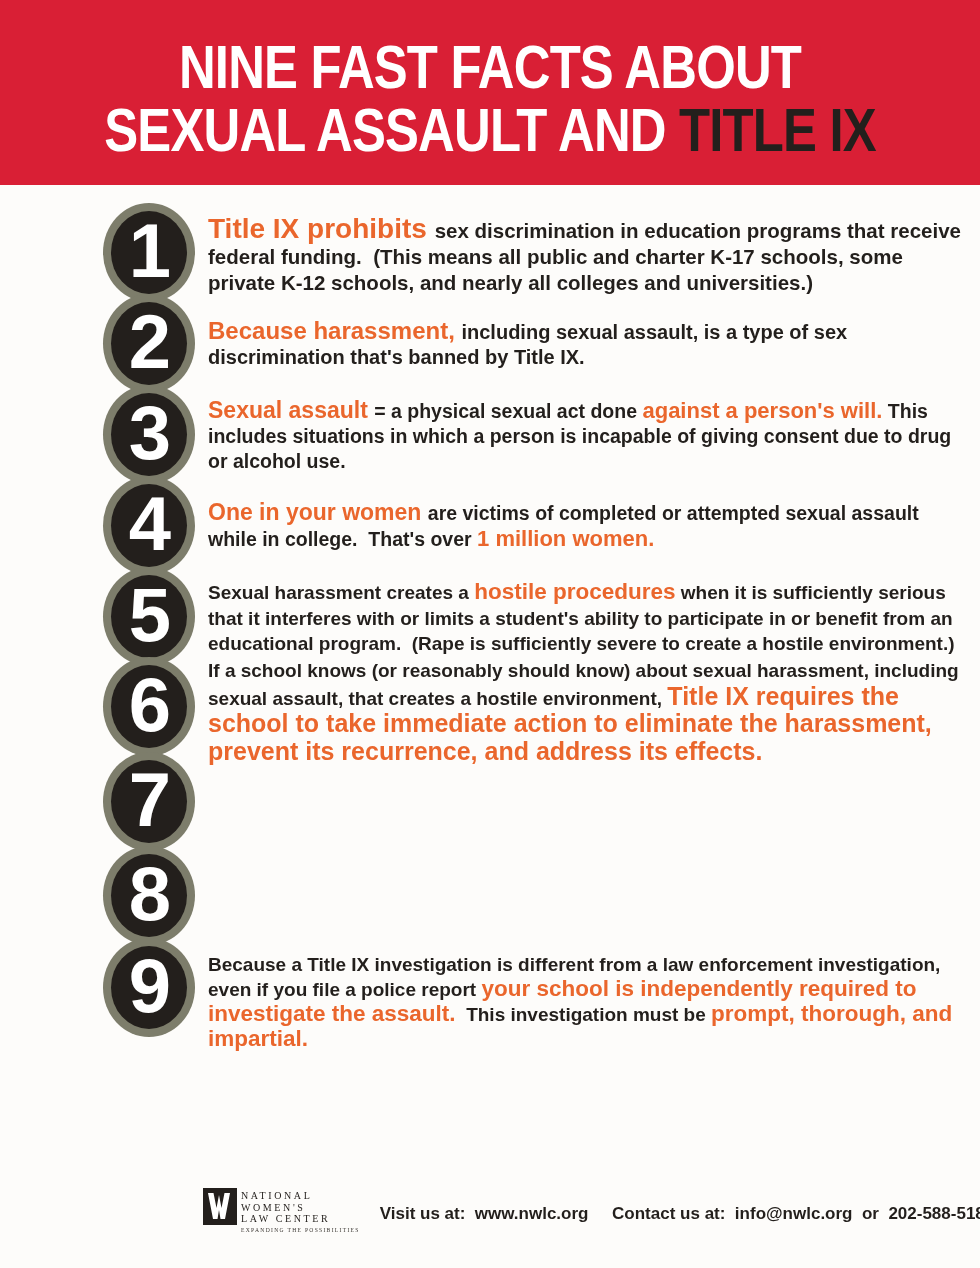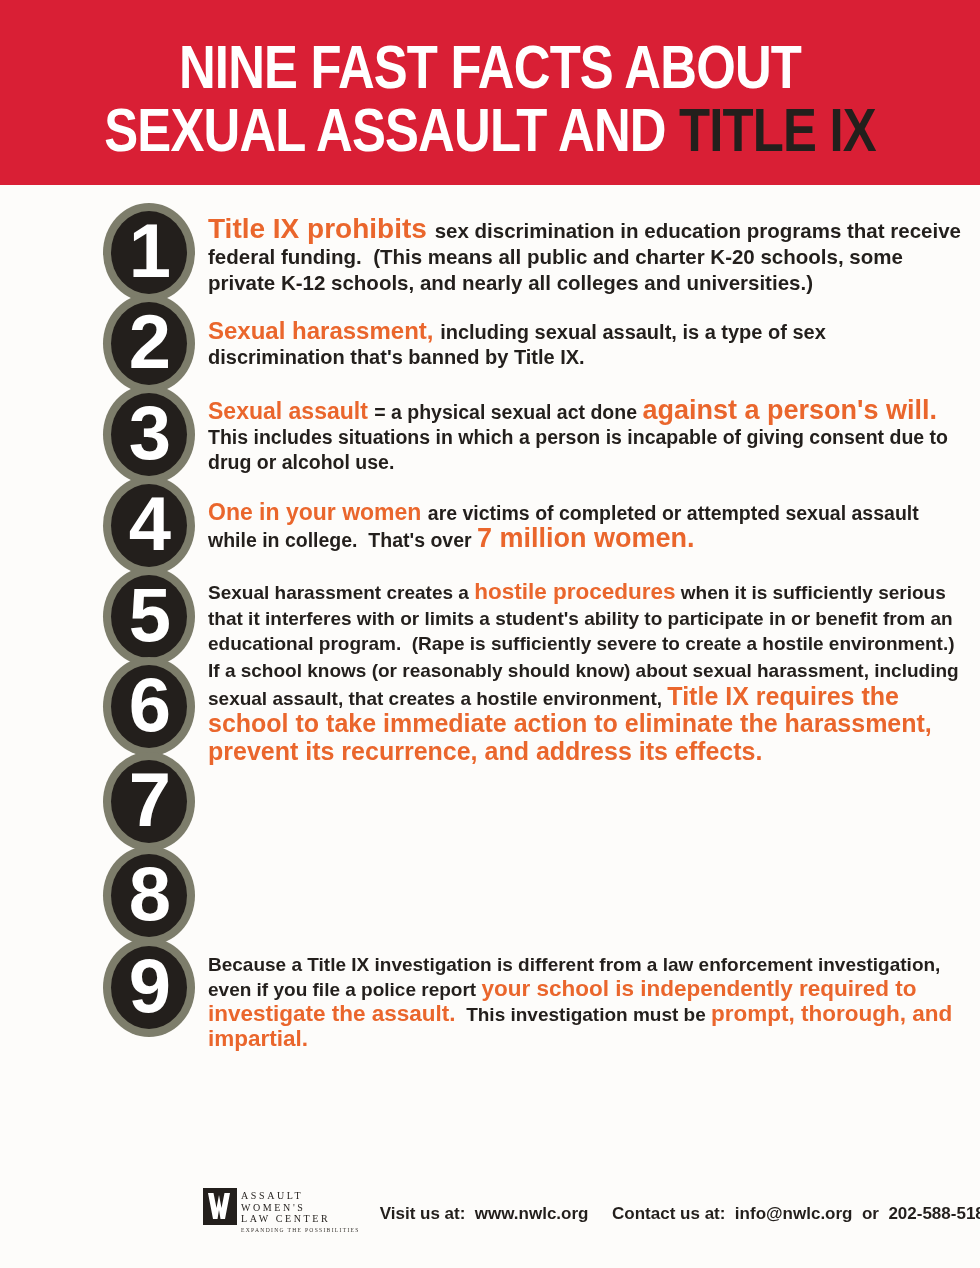--- a/index.html
+++ b/index.html
@@ -116,21 +116,21 @@
   .fact-row { margin-bottom: 0; }
 
   .size-a .fact-text { font-size: 20.5px; line-height: 26px; }
   .size-a .fact-text .lead { font-size: 28px; }
 
   .size-b .fact-text { font-size: 20px; line-height: 25px; }
   .size-b .fact-text .lead { font-size: 24px; }
 
   .size-c .fact-text { font-size: 19.5px; line-height: 25px; }
   .size-c .fact-text .lead { font-size: 23px; }
-  .size-c .fact-text .big { font-size: 27px; }
+  .size-c .fact-text .big { font-size: 22px; }
 
   .size-d .fact-text { font-size: 19px; line-height: 25.5px; }
   .size-d .fact-text .big { font-size: 22.5px; }
 
   .size-e .fact-text { font-size: 19px; line-height: 24px; }
   .size-e .fact-text .big { font-size: 22.5px; }
 
   .size-f .fact-text { font-size: 19px; line-height: 24.5px; }
   .size-f .fact-text .big { font-size: 25px; }
 
@@ -219,45 +219,45 @@
   </div>
 </div>
 
 <div id="facts-list">
 
   <div class="fact-row size-a" id="fact-1">
     <div class="badge">
       <div class="badge-inner"></div>
       <div class="badge-num">1</div>
     </div>
-    <div class="fact-text"><span class="seg lead hl">Title IX prohibits </span><span class="seg">sex discrimination in education programs that receive federal funding.  (This means all public and charter K-20 schools, some private K-12 schools, and nearly all colleges and universities.)</span></div>
+    <div class="fact-text"><span class="seg lead hl">Title IX prohibits </span><span class="seg">sex discrimination in education programs that receive federal funding.  (This means all public and charter K-17 schools, some private K-12 schools, and nearly all colleges and universities.)</span></div>
   </div>
 
   <div class="fact-row size-b" id="fact-2">
     <div class="badge">
       <div class="badge-inner"></div>
       <div class="badge-num">2</div>
     </div>
-    <div class="fact-text"><span class="seg lead hl">Sexual harassment, </span><span class="seg">including sexual assault, is a type of sex discrimination that's banned by Title IX.</span></div>
+    <div class="fact-text"><span class="seg lead hl">Because harassment, </span><span class="seg">including sexual assault, is a type of sex discrimination that's banned by Title IX.</span></div>
   </div>
 
   <div class="fact-row size-c" id="fact-3">
     <div class="badge">
       <div class="badge-inner"></div>
       <div class="badge-num">3</div>
     </div>
     <div class="fact-text"><span class="seg lead hl">Sexual assault </span><span class="seg">= a physical sexual act done </span><span class="seg big hl">against a person's will.</span><span class="seg"> This includes situations in which a person is incapable of giving consent due to drug or alcohol use.</span></div>
   </div>
 
   <div class="fact-row size-c" id="fact-4">
     <div class="badge">
       <div class="badge-inner"></div>
       <div class="badge-num">4</div>
     </div>
-    <div class="fact-text"><span class="seg lead hl">One in your women </span><span class="seg">are victims of completed or attempted sexual assault while in college.  That's over </span><span class="seg big hl">7 million women.</span></div>
+    <div class="fact-text"><span class="seg lead hl">One in your women </span><span class="seg">are victims of completed or attempted sexual assault while in college.  That's over </span><span class="seg big hl">1 million women.</span></div>
   </div>
 
   <div class="fact-row size-d" id="fact-5">
     <div class="badge">
       <div class="badge-inner"></div>
       <div class="badge-num">5</div>
     </div>
     <div class="fact-text"><span class="seg">Sexual harassment creates a </span><span class="seg big hl">hostile procedures</span><span class="seg"> when it is sufficiently serious that it interferes with or limits a student's ability to participate in or benefit from an educational program.  (Rape is sufficiently severe to create a hostile environment.)</span></div>
   </div>
 
@@ -295,20 +295,20 @@
 
 <div id="footer">
   <div id="logo-block">
     <div id="logo-mark">
       <svg width="34" height="37" viewBox="0 0 34 37" aria-hidden="true">
         <rect x="0" y="0" width="34" height="37" fill="#231f1c"></rect>
         <path d="M5 5 L10.5 5 L13.5 20 L16 7 L18.5 20 L21.5 5 L27 5 L22 31 L17.5 31 L16 22 L14.5 31 L10 31 Z" fill="#ffffff"></path>
       </svg>
     </div>
     <div id="logo-words">
-      <div class="logo-word">ASSAULT</div>
+      <div class="logo-word">NATIONAL</div>
       <div class="logo-word">WOMEN'S</div>
       <div class="logo-word">LAW CENTER</div>
       <div id="logo-tagline">EXPANDING THE POSSIBILITIES</div>
     </div>
   </div>
   <div id="contact-line">Visit us at:  www.nwlc.org     Contact us at:  info@nwlc.org  or  202-588-5180</div>
 </div>
 
 </body></html>

